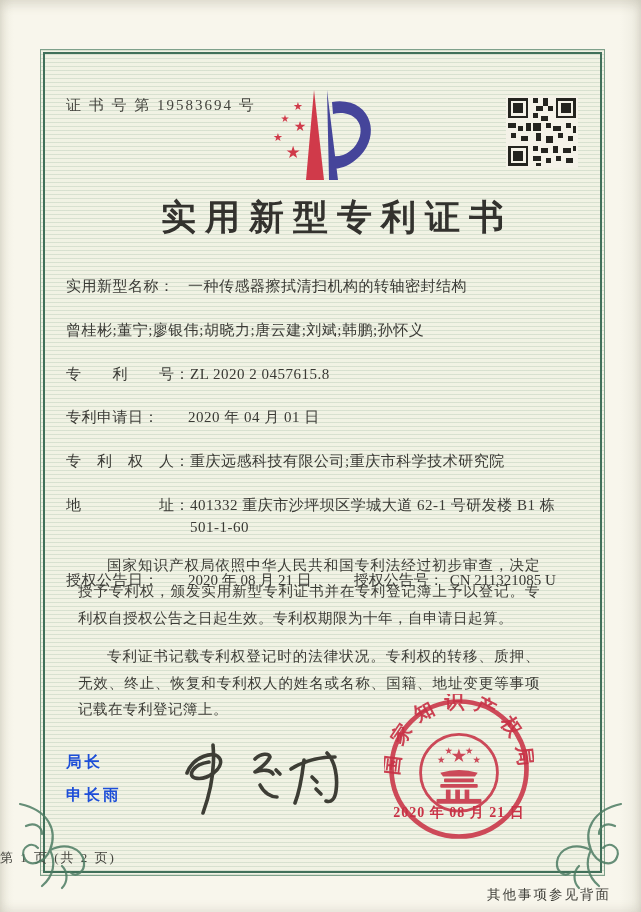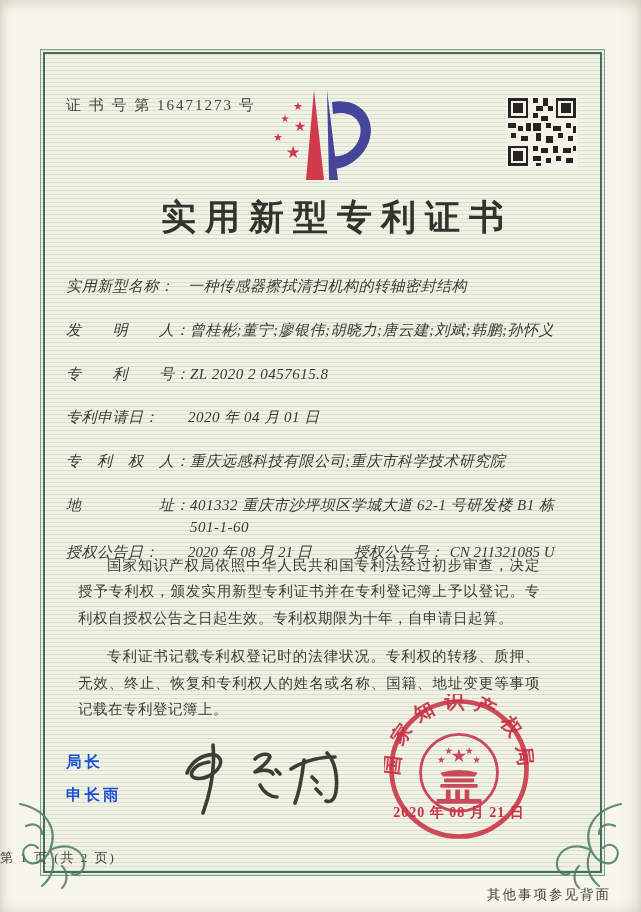--- a/index.html
+++ b/index.html
@@ -28,24 +28,24 @@
   .cert-no{
     position:absolute;left:66px;top:96px;font-size:15px;letter-spacing:2px;color:#44443e;
   }
   .logo{position:absolute;left:252px;top:84px;}
   .qr{position:absolute;left:506px;top:96px;}
   .title{
     position:absolute;left:0;right:0;top:194px;text-align:center;
     font-size:35px;font-weight:700;letter-spacing:9px;color:#33322e;padding-left:33px;
   }
   .fields{position:absolute;left:66px;top:276px;width:492px;font-size:15px;}
-  .frow{display:flex;align-items:flex-start;margin-bottom:22px;line-height:1.45;font-style:italic;}
+  .frow{display:flex;align-items:flex-start;margin-bottom:22px;line-height:1.45;}
   .flabel{flex:0 0 122px;letter-spacing:.5px;white-space:nowrap;}
   .fvalue{flex:1;letter-spacing:.5px;}
-  .frow.tight{margin-bottom:4px;}
+  .frow.tight{margin-bottom:32px;}
   .pair2{display:flex;}
   .pair2 .flabel2{white-space:nowrap;margin-left:42px;}
   .paras{
     position:absolute;left:66px;top:540px;width:486px;
     font-size:14.5px;line-height:1.82;letter-spacing:.5px;text-align:justify;color:#3c3c36;
   }
   .paras p{margin:12px;text-indent:2em;}
   .officer{position:absolute;left:66px;top:746px;font-size:15.5px;letter-spacing:3px;line-height:2.1;color:#1d4ed8;font-weight:bold;}
   .sign{position:absolute;left:163px;top:733px;}
   .seal{position:absolute;left:384px;top:694px;}
@@ -67,21 +67,21 @@
 </style>
 </head>
 <body>
 
 <div class="paper"></div>
 
 <div class="frame">
   <div class="frame-inner"></div>
 </div>
 
-<div class="cert-no">证 书 号 第 16471273 号</div>
+<div class="cert-no">证 书 号 第 19583694 号</div>
 
 <div class="logo">
   <svg width="145" height="106" viewBox="0 0 145 106">
     <g fill="#d03a4a">
       <text x="46" y="26" font-size="11" text-anchor="middle">★</text>
       <text x="33" y="38" font-size="10" text-anchor="middle">★</text>
       <text x="48" y="47" font-size="14" text-anchor="middle">★</text>
       <text x="26" y="57" font-size="11" text-anchor="middle">★</text>
       <text x="41" y="74" font-size="17" text-anchor="middle">★</text>
     </g>
@@ -135,21 +135,20 @@
 </div>
 
 <div class="title">实用新型专利证书</div>
 
 <div class="fields">
   <div class="frow">
     <span class="flabel">实用新型名称：</span>
     <span class="fvalue">一种传感器擦拭清扫机构的转轴密封结构</span>
   </div>
   <div class="frow">
-    <span class="flabel">发　　明　　人：</span>
     <span class="fvalue">曾桂彬;董宁;廖银伟;胡晓力;唐云建;刘斌;韩鹏;孙怀义</span>
   </div>
   <div class="frow">
     <span class="flabel">专　　利　　号：</span>
     <span class="fvalue">ZL 2020 2 0457615.8</span>
   </div>
   <div class="frow">
     <span class="flabel">专利申请日：</span>
     <span class="fvalue">2020 年 04 月 01 日</span>
   </div>

